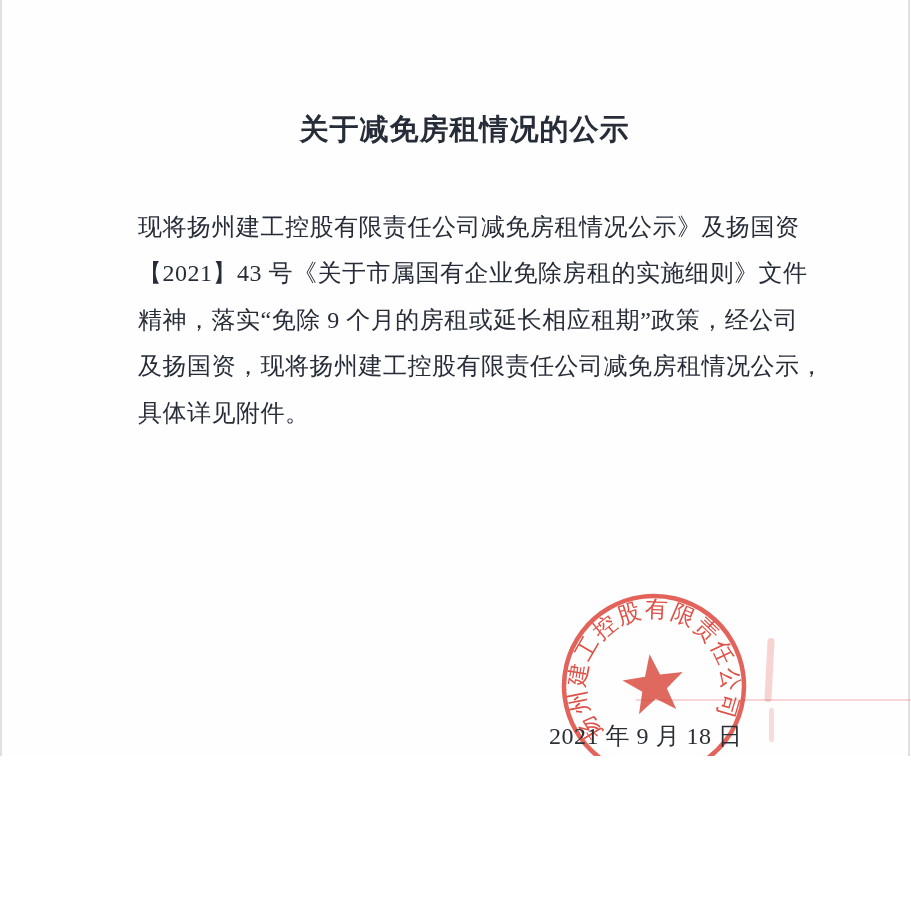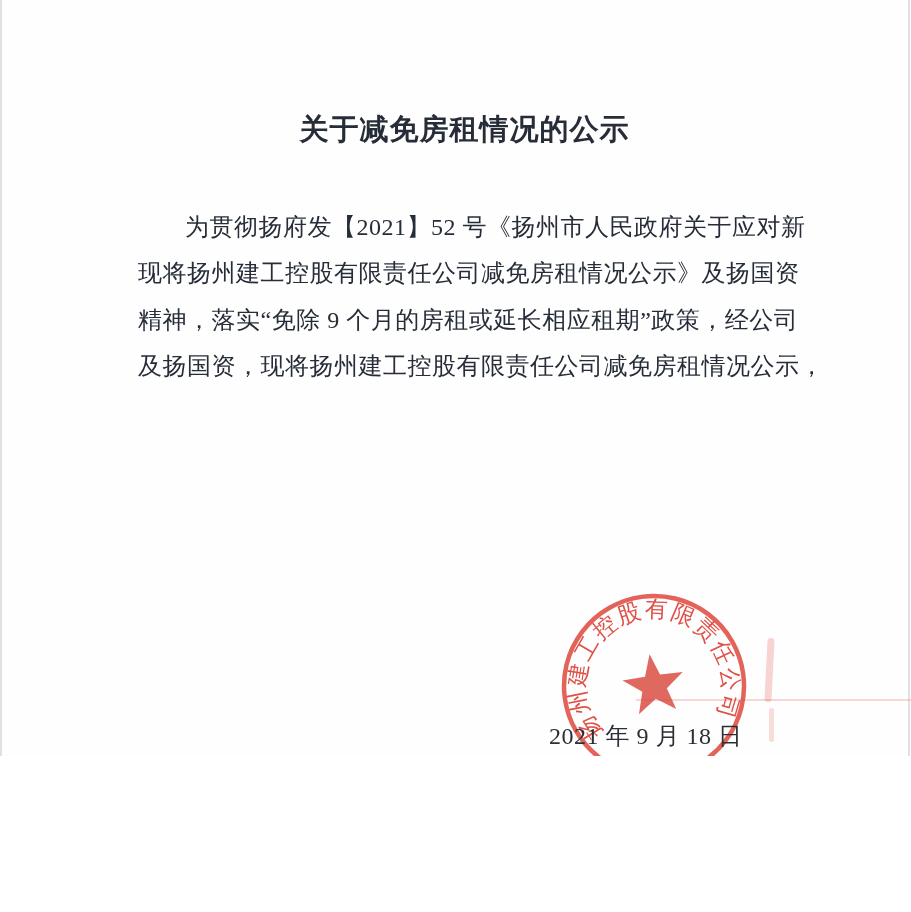--- a/index.html
+++ b/index.html
@@ -69,24 +69,25 @@
 <body>
 
 <div class="page">
 
   <div class="edge-left"></div>
   <div class="edge-right"></div>
 
   <h1 class="title">关于减免房租情况的公示</h1>
 
   <div class="body-text">
-    <div class="line indent">为贯彻扬府发【2021】52 号《扬州市人民政府关于应对新</div>
     <div class="line">现将扬州建工控股有限责任公司减免房租情况公示》及扬国资</div>
+    <div class="line">【2021】43 号《关于市属国有企业免除房租的实施细则》文件</div>
     <div class="line">精神，落实“免除 9 个月的房租或延长相应租期”政策，经公司</div>
     <div class="line">及扬国资，现将扬州建工控股有限责任公司减免房租情况公示，</div>
+    <div class="line">具体详见附件。</div>
   </div>
 
   <div class="stamp">
     <svg viewBox="0 0 200 200" width="200" height="200" xmlns="http://www.w3.org/2000/svg">
       <g transform="rotate(-8 100 100)">
         <circle cx="100" cy="100" r="90" fill="none" stroke="#dd4237" stroke-width="4.5" opacity="0.9"></circle>
         <polygon points="100,68 107.6,89.5 130.4,90.1 112.4,104 118.8,125.9 100,113 81.2,125.9 87.6,104 69.6,90.1 92.4,89.5" fill="#d8473a" opacity="0.88"></polygon>
         <path id="sealArc" d="M 44.2 140.6 A 69 69 0 1 1 155.8 140.6" fill="none"></path>
         <text class="seal-text" text-anchor="middle">
           <textPath href="#sealArc" startOffset="50%">扬州建工控股有限责任公司</textPath>

